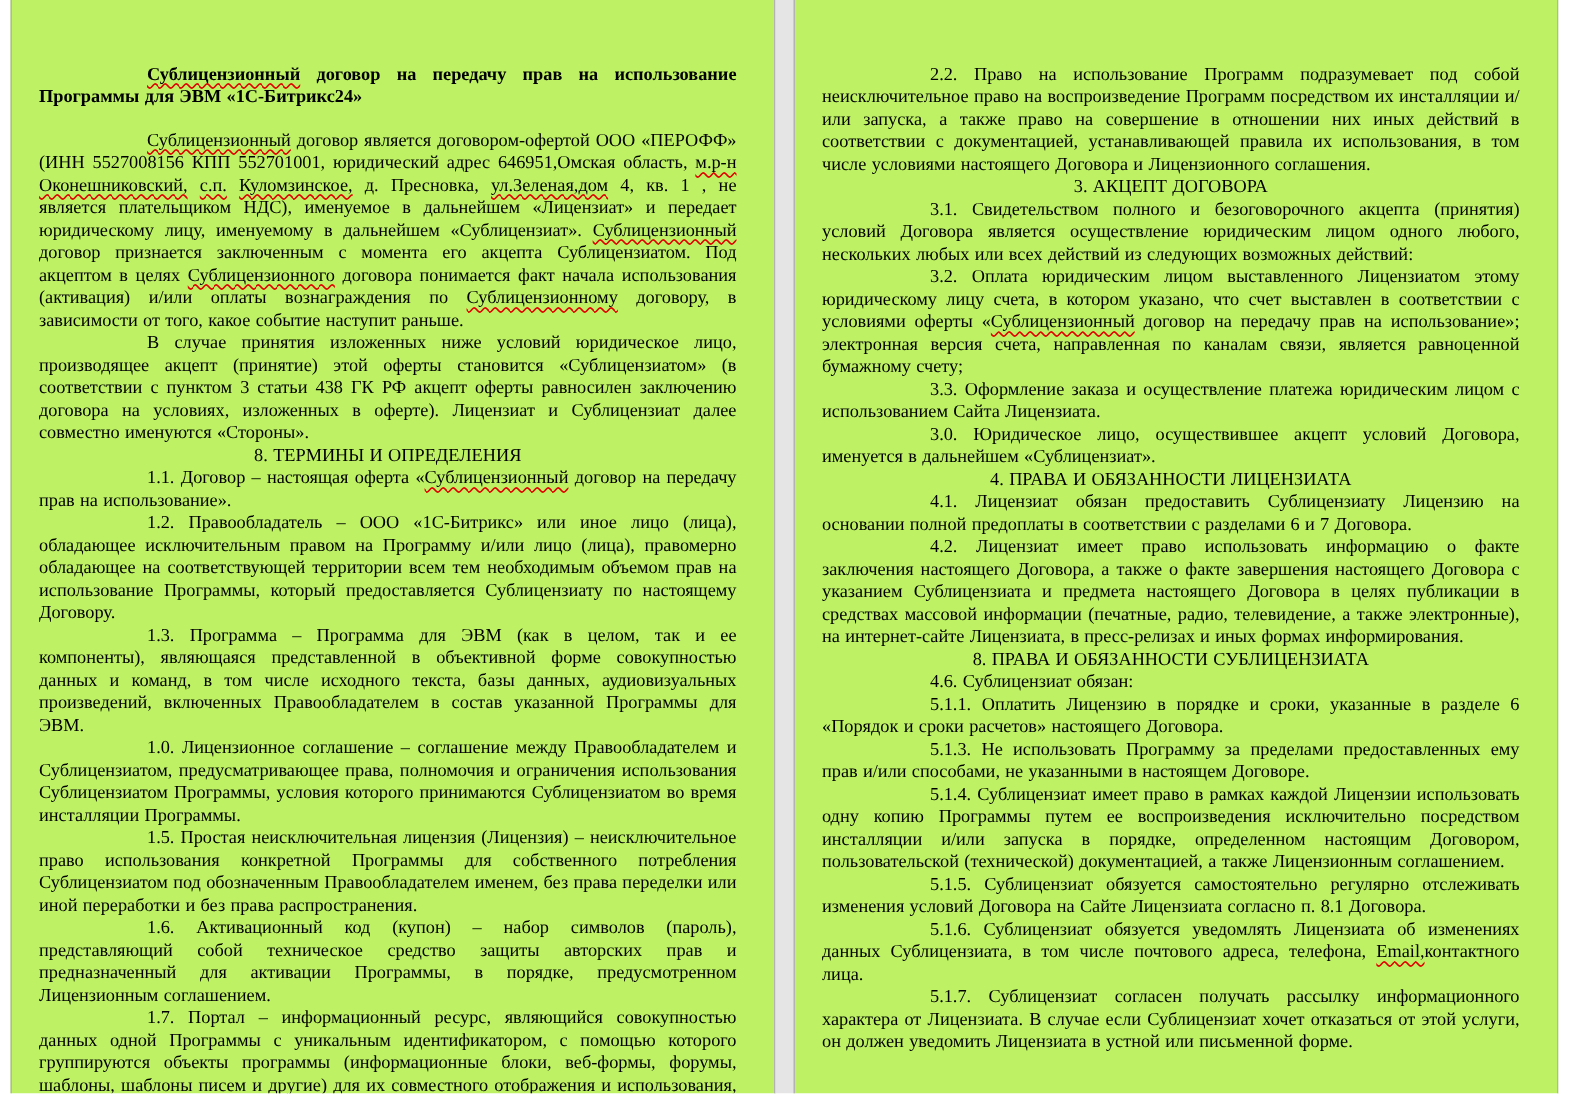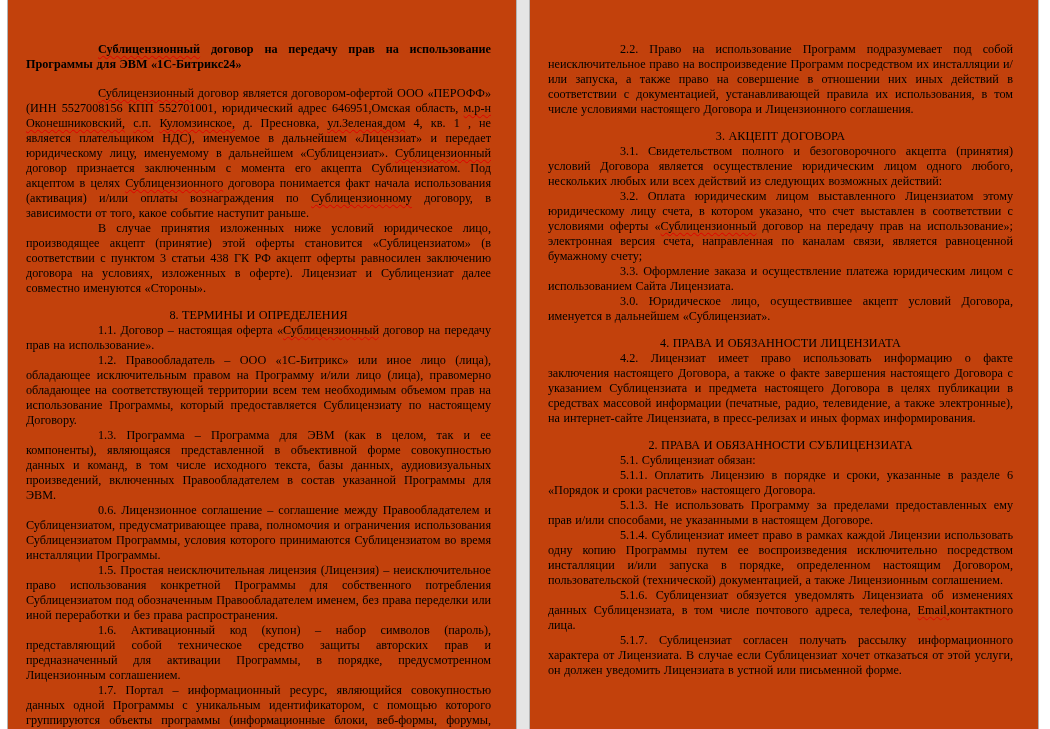--- a/index.html
+++ b/index.html
@@ -16,21 +16,21 @@
   }
   .side-strip { width: 7px; background: #ffffff; flex: 0 0 auto; }
   .right-strip { flex: 1 1 auto; background: #ffffff; }
   .gutter {
     width: 12px; flex: 0 0 auto;
     background: #e5e5e5;
   }
   .page {
     width: 510px; flex: 0 0 auto;
     box-sizing: border-box;
-    background: #c2410c;
+    background: #bef264;
     border-left: 1px solid #b3b3b3;
     border-right: 1px solid #b3b3b3;
     overflow: hidden;
     padding: 42px 25px 0 18px;
   }
   .blk {
     margin: 0;
     font-size: 12.2px;
     line-height: 15px;
     color: #000000;
@@ -38,21 +38,20 @@
     text-indent: 72px;
     word-spacing: 0.5px;
   }
   .blk.title {
     font-weight: bold;
     margin-bottom: 14px;
   }
   .blk.h {
     text-align: center;
     text-indent: 0;
-    margin-top: 12px;
   }
   .sp {
     text-decoration-line: underline;
     text-decoration-style: wavy;
     text-decoration-color: #e00000;
     text-decoration-thickness: 1px;
     text-decoration-skip-ink: none;
     text-underline-offset: 2px;
   }
 </style>
@@ -62,37 +61,39 @@
 <div class="viewer">
   <div class="side-strip"></div>
   <div class="page">
       <p class="blk title"><span class="sp">Сублицензионный</span> договор на передачу прав на использование Программы для ЭВМ «1С-Битрикс24»</p>
       <p class="blk p"><span class="sp">Сублицензионный</span> договор является договором-офертой ООО «ПЕРОФФ» (ИНН 5527008156 КПП 552701001, юридический адрес 646951,Омская область, <span class="sp">м.р-н</span> <span class="sp">Оконешниковский,</span> <span class="sp">с.п.</span> <span class="sp">Куломзинское,</span> д. Пресновка, <span class="sp">ул.Зеленая,дом</span> 4, кв. 1 , не является плательщиком НДС), именуемое в дальнейшем «Лицензиат» и передает юридическому лицу, именуемому в дальнейшем «Сублицензиат». <span class="sp">Сублицензионный</span> договор признается заключенным с момента его акцепта Сублицензиатом. Под акцептом в целях <span class="sp">Сублицензионного</span> договора понимается факт начала использования (активация) и/или оплаты вознаграждения по <span class="sp">Сублицензионному</span> договору, в зависимости от того, какое событие наступит раньше.</p>
       <p class="blk p">В случае принятия изложенных ниже условий юридическое лицо, производящее акцепт (принятие) этой оферты становится «Сублицензиатом» (в соответствии с пунктом 3 статьи 438 ГК РФ акцепт оферты равносилен заключению договора на условиях, изложенных в оферте). Лицензиат и Сублицензиат далее совместно именуются «Стороны».</p>
       <p class="blk h">8. ТЕРМИНЫ И ОПРЕДЕЛЕНИЯ</p>
       <p class="blk p">1.1. Договор – настоящая оферта «<span class="sp">Сублицензионный</span> договор на передачу прав на использование».</p>
       <p class="blk p">1.2. Правообладатель – ООО «1С-Битрикс» или иное лицо (лица), обладающее исключительным правом на Программу и/или лицо (лица), правомерно обладающее на соответствующей территории всем тем необходимым объемом прав на использование Программы, который предоставляется Сублицензиату по настоящему Договору.</p>
       <p class="blk p">1.3. Программа – Программа для ЭВМ (как в целом, так и ее компоненты), являющаяся представленной в объективной форме совокупностью данных и команд, в том числе исходного текста, базы данных, аудиовизуальных произведений, включенных Правообладателем в состав указанной Программы для ЭВМ.</p>
-      <p class="blk p">0.6. Лицензионное соглашение – соглашение между Правообладателем и Сублицензиатом, предусматривающее права, полномочия и ограничения использования Сублицензиатом Программы, условия которого принимаются Сублицензиатом во время инсталляции Программы.</p>
+      <p class="blk p">1.0. Лицензионное соглашение – соглашение между Правообладателем и Сублицензиатом, предусматривающее права, полномочия и ограничения использования Сублицензиатом Программы, условия которого принимаются Сублицензиатом во время инсталляции Программы.</p>
       <p class="blk p">1.5. Простая неисключительная лицензия (Лицензия) – неисключительное право использования конкретной Программы для собственного потребления Сублицензиатом под обозначенным Правообладателем именем, без права переделки или иной переработки и без права распространения.</p>
       <p class="blk p">1.6. Активационный код (купон) – набор символов (пароль), представляющий собой техническое средство защиты авторских прав и предназначенный для активации Программы, в порядке, предусмотренном Лицензионным соглашением.</p>
       <p class="blk p">1.7. Портал – информационный ресурс, являющийся совокупностью данных одной Программы с уникальным идентификатором, с помощью которого группируются объекты программы (информационные блоки, веб-формы, форумы, шаблоны, шаблоны писем и другие) для их совместного отображения и использования, обычно в одном внешнем виде, языке интерфейса, доменном имени или каталоге.</p>
     </div>
   <div class="gutter"></div>
   <div class="page">
       <p class="blk p">2.2. Право на использование Программ подразумевает под собой неисключительное право на воспроизведение Программ посредством их инсталляции и/или запуска, а также право на совершение в отношении них иных действий в соответствии с документацией, устанавливающей правила их использования, в том числе условиями настоящего Договора и Лицензионного соглашения.</p>
       <p class="blk h">3. АКЦЕПТ ДОГОВОРА</p>
       <p class="blk p">3.1. Свидетельством полного и безоговорочного акцепта (принятия) условий Договора является осуществление юридическим лицом одного любого, нескольких любых или всех действий из следующих возможных действий:</p>
       <p class="blk p">3.2. Оплата юридическим лицом выставленного Лицензиатом этому юридическому лицу счета, в котором указано, что счет выставлен в соответствии с условиями оферты «<span class="sp">Сублицензионный</span> договор на передачу прав на использование»; электронная версия счета, направленная по каналам связи, является равноценной бумажному счету;</p>
       <p class="blk p">3.3. Оформление заказа и осуществление платежа юридическим лицом с использованием Сайта Лицензиата.</p>
       <p class="blk p">3.0. Юридическое лицо, осуществившее акцепт условий Договора, именуется в дальнейшем «Сублицензиат».</p>
       <p class="blk h">4. ПРАВА И ОБЯЗАННОСТИ ЛИЦЕНЗИАТА</p>
+      <p class="blk p">4.1. Лицензиат обязан предоставить Сублицензиату Лицензию на основании полной предоплаты в соответствии с разделами 6 и 7 Договора.</p>
       <p class="blk p">4.2. Лицензиат имеет право использовать информацию о факте заключения настоящего Договора, а также о факте завершения настоящего Договора с указанием Сублицензиата и предмета настоящего Договора в целях публикации в средствах массовой информации (печатные, радио, телевидение, а также электронные), на интернет-сайте Лицензиата, в пресс-релизах и иных формах информирования.</p>
-      <p class="blk h">2. ПРАВА И ОБЯЗАННОСТИ СУБЛИЦЕНЗИАТА</p>
-      <p class="blk p">5.1. Сублицензиат обязан:</p>
+      <p class="blk h">8. ПРАВА И ОБЯЗАННОСТИ СУБЛИЦЕНЗИАТА</p>
+      <p class="blk p">4.6. Сублицензиат обязан:</p>
       <p class="blk p">5.1.1. Оплатить Лицензию в порядке и сроки, указанные в разделе 6 «Порядок и сроки расчетов» настоящего Договора.</p>
       <p class="blk p">5.1.3. Не использовать Программу за пределами предоставленных ему прав и/или способами, не указанными в настоящем Договоре.</p>
       <p class="blk p">5.1.4. Сублицензиат имеет право в рамках каждой Лицензии использовать одну копию Программы путем ее воспроизведения исключительно посредством инсталляции и/или запуска в порядке, определенном настоящим Договором, пользовательской (технической) документацией, а также Лицензионным соглашением.</p>
+      <p class="blk p">5.1.5. Сублицензиат обязуется самостоятельно регулярно отслеживать изменения условий Договора на Сайте Лицензиата согласно п. 8.1 Договора.</p>
       <p class="blk p">5.1.6. Сублицензиат обязуется уведомлять Лицензиата об изменениях данных Сублицензиата, в том числе почтового адреса, телефона, <span class="sp">Email,</span>контактного лица.</p>
       <p class="blk p">5.1.7. Сублицензиат согласен получать рассылку информационного характера от Лицензиата. В случае если Сублицензиат хочет отказаться от этой услуги, он должен уведомить Лицензиата в устной или письменной форме.</p>
     </div>
   <div class="right-strip"></div>
 </div>
 
 </body></html>

